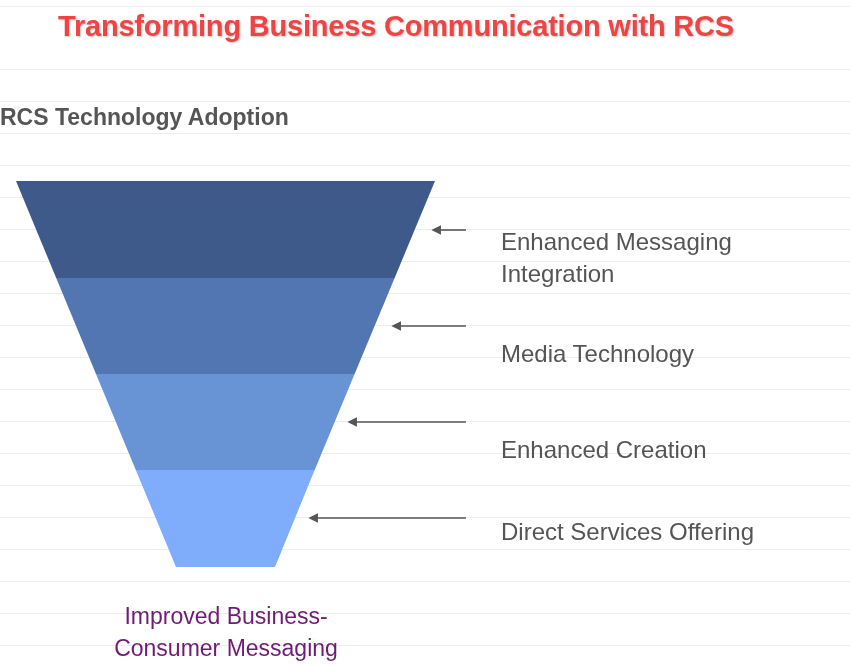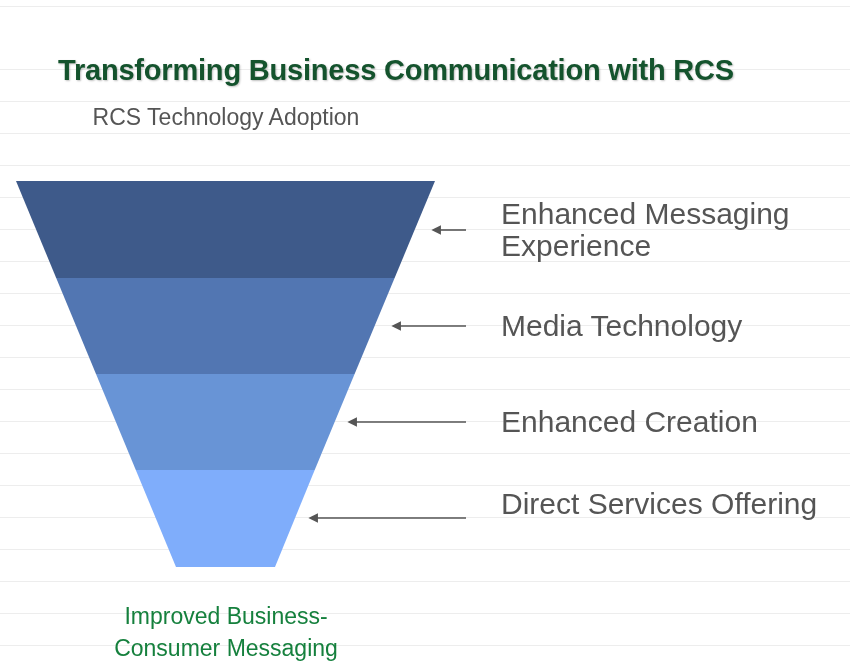--- a/index.html
+++ b/index.html
@@ -5,36 +5,36 @@
     html, body { margin: 0; padding: 0; }
     body {
       width: 850px; height: 666px; position: relative; overflow: hidden;
       background: #ffffff;
       font-family: "Liberation Sans", sans-serif;
     }
     .gridlines { position: absolute; left: 0; top: 0; width: 850px; height: 666px; pointer-events: none; }
     .gridline { position: absolute; left: 0; width: 850px; height: 1px; background: #ededed; }
     .title {
       position: absolute; left: 58px; top: 10px;
-      font-size: 29px; font-weight: bold; color: #14532d;
+      font-size: 29px; font-weight: bold; color: #ef4444;
       text-shadow: 1px 1px 2px rgba(0,0,0,0.25);
-      letter-spacing: -0.2px; white-space: nowrap; margin-top: 44px;
+      letter-spacing: -0.2px; white-space: nowrap;
     }
     .top-label {
-      position: absolute; left: 0; width: 452px; top: 104px; text-align: center;
-      font-size: 23px; color: #555555; white-space: nowrap;
+      position: absolute; left: 0; width: 452px; top: 104px; 
+      font-size: 23px; color: #555555; white-space: nowrap; font-weight: bold;
     }
     .bottom-label {
       position: absolute; left: 0; width: 452px; top: 600px; text-align: center;
-      font-size: 23px; color: #15803d; line-height: 32px;
+      font-size: 23px; color: #701a75; line-height: 32px;
     }
     svg.funnel { position: absolute; left: 0; top: 0; }
     .step-label {
       position: absolute; left: 501px;
-      font-size: 30px; color: #555555; line-height: 32px; white-space: nowrap;
+      font-size: 24px; color: #555555; line-height: 32px; white-space: nowrap; margin-top: 28px;
     }
   </style>
 </head>
 <body>
 
 <div class="gridlines">
   <div class="gridline" style="top:6px"></div>
   <div class="gridline" style="top:69px"></div>
   <div class="gridline" style="top:101px"></div>
   <div class="gridline" style="top:133px"></div>
@@ -73,21 +73,21 @@
   <polygon class="band" points="135.8,470 314.7,470 275,567 176,567" fill="#7FADFB"></polygon>
 
   <line x1="466" y1="230" x2="440" y2="230" stroke="#555555" stroke-width="1.6" marker-end="url(#arrowhead)"></line>
   <line x1="466" y1="326" x2="400" y2="326" stroke="#555555" stroke-width="1.6" marker-end="url(#arrowhead)"></line>
   <line x1="466" y1="422" x2="356" y2="422" stroke="#555555" stroke-width="1.6" marker-end="url(#arrowhead)"></line>
   <line x1="466" y1="518" x2="317" y2="518" stroke="#555555" stroke-width="1.6" marker-end="url(#arrowhead)"></line>
 </svg>
 
 <div class="step-label" style="top:198px">
   <div>Enhanced Messaging</div>
-  <div>Experience</div>
+  <div>Integration</div>
 </div>
 <div class="step-label" style="top:310px">
   <div>Media Technology</div>
 </div>
 <div class="step-label" style="top:406px">
   <div>Enhanced Creation</div>
 </div>
 <div class="step-label" style="top:488px">
   <div>Direct Services Offering</div>
 </div>

